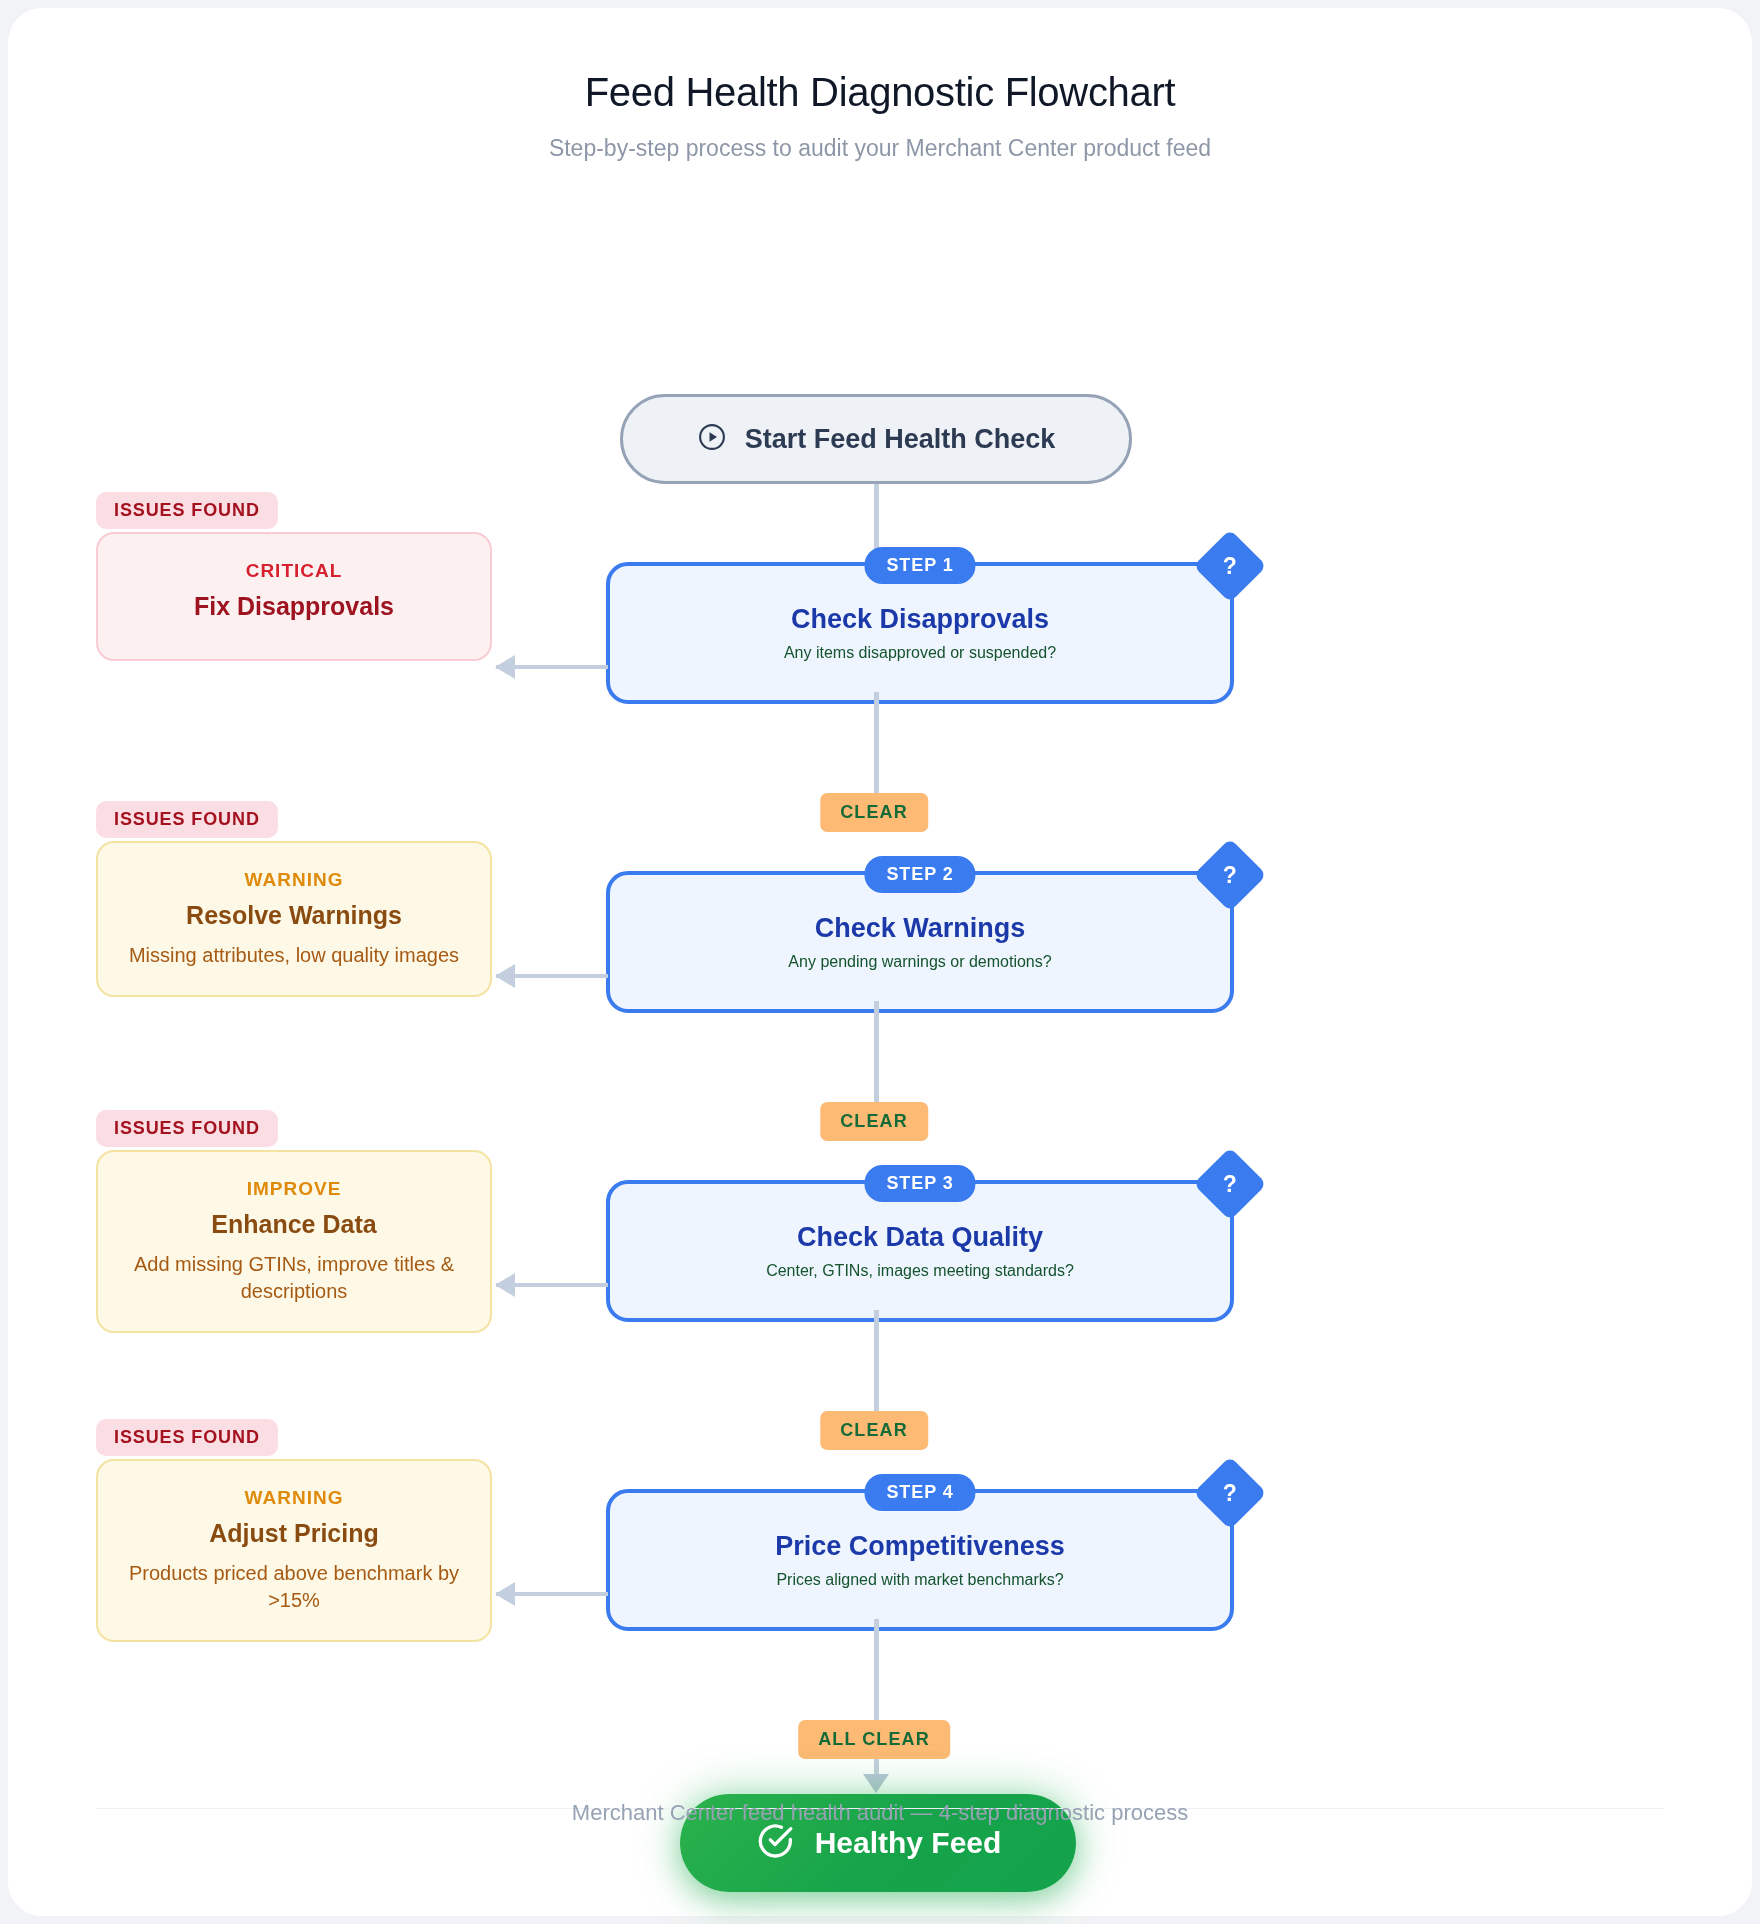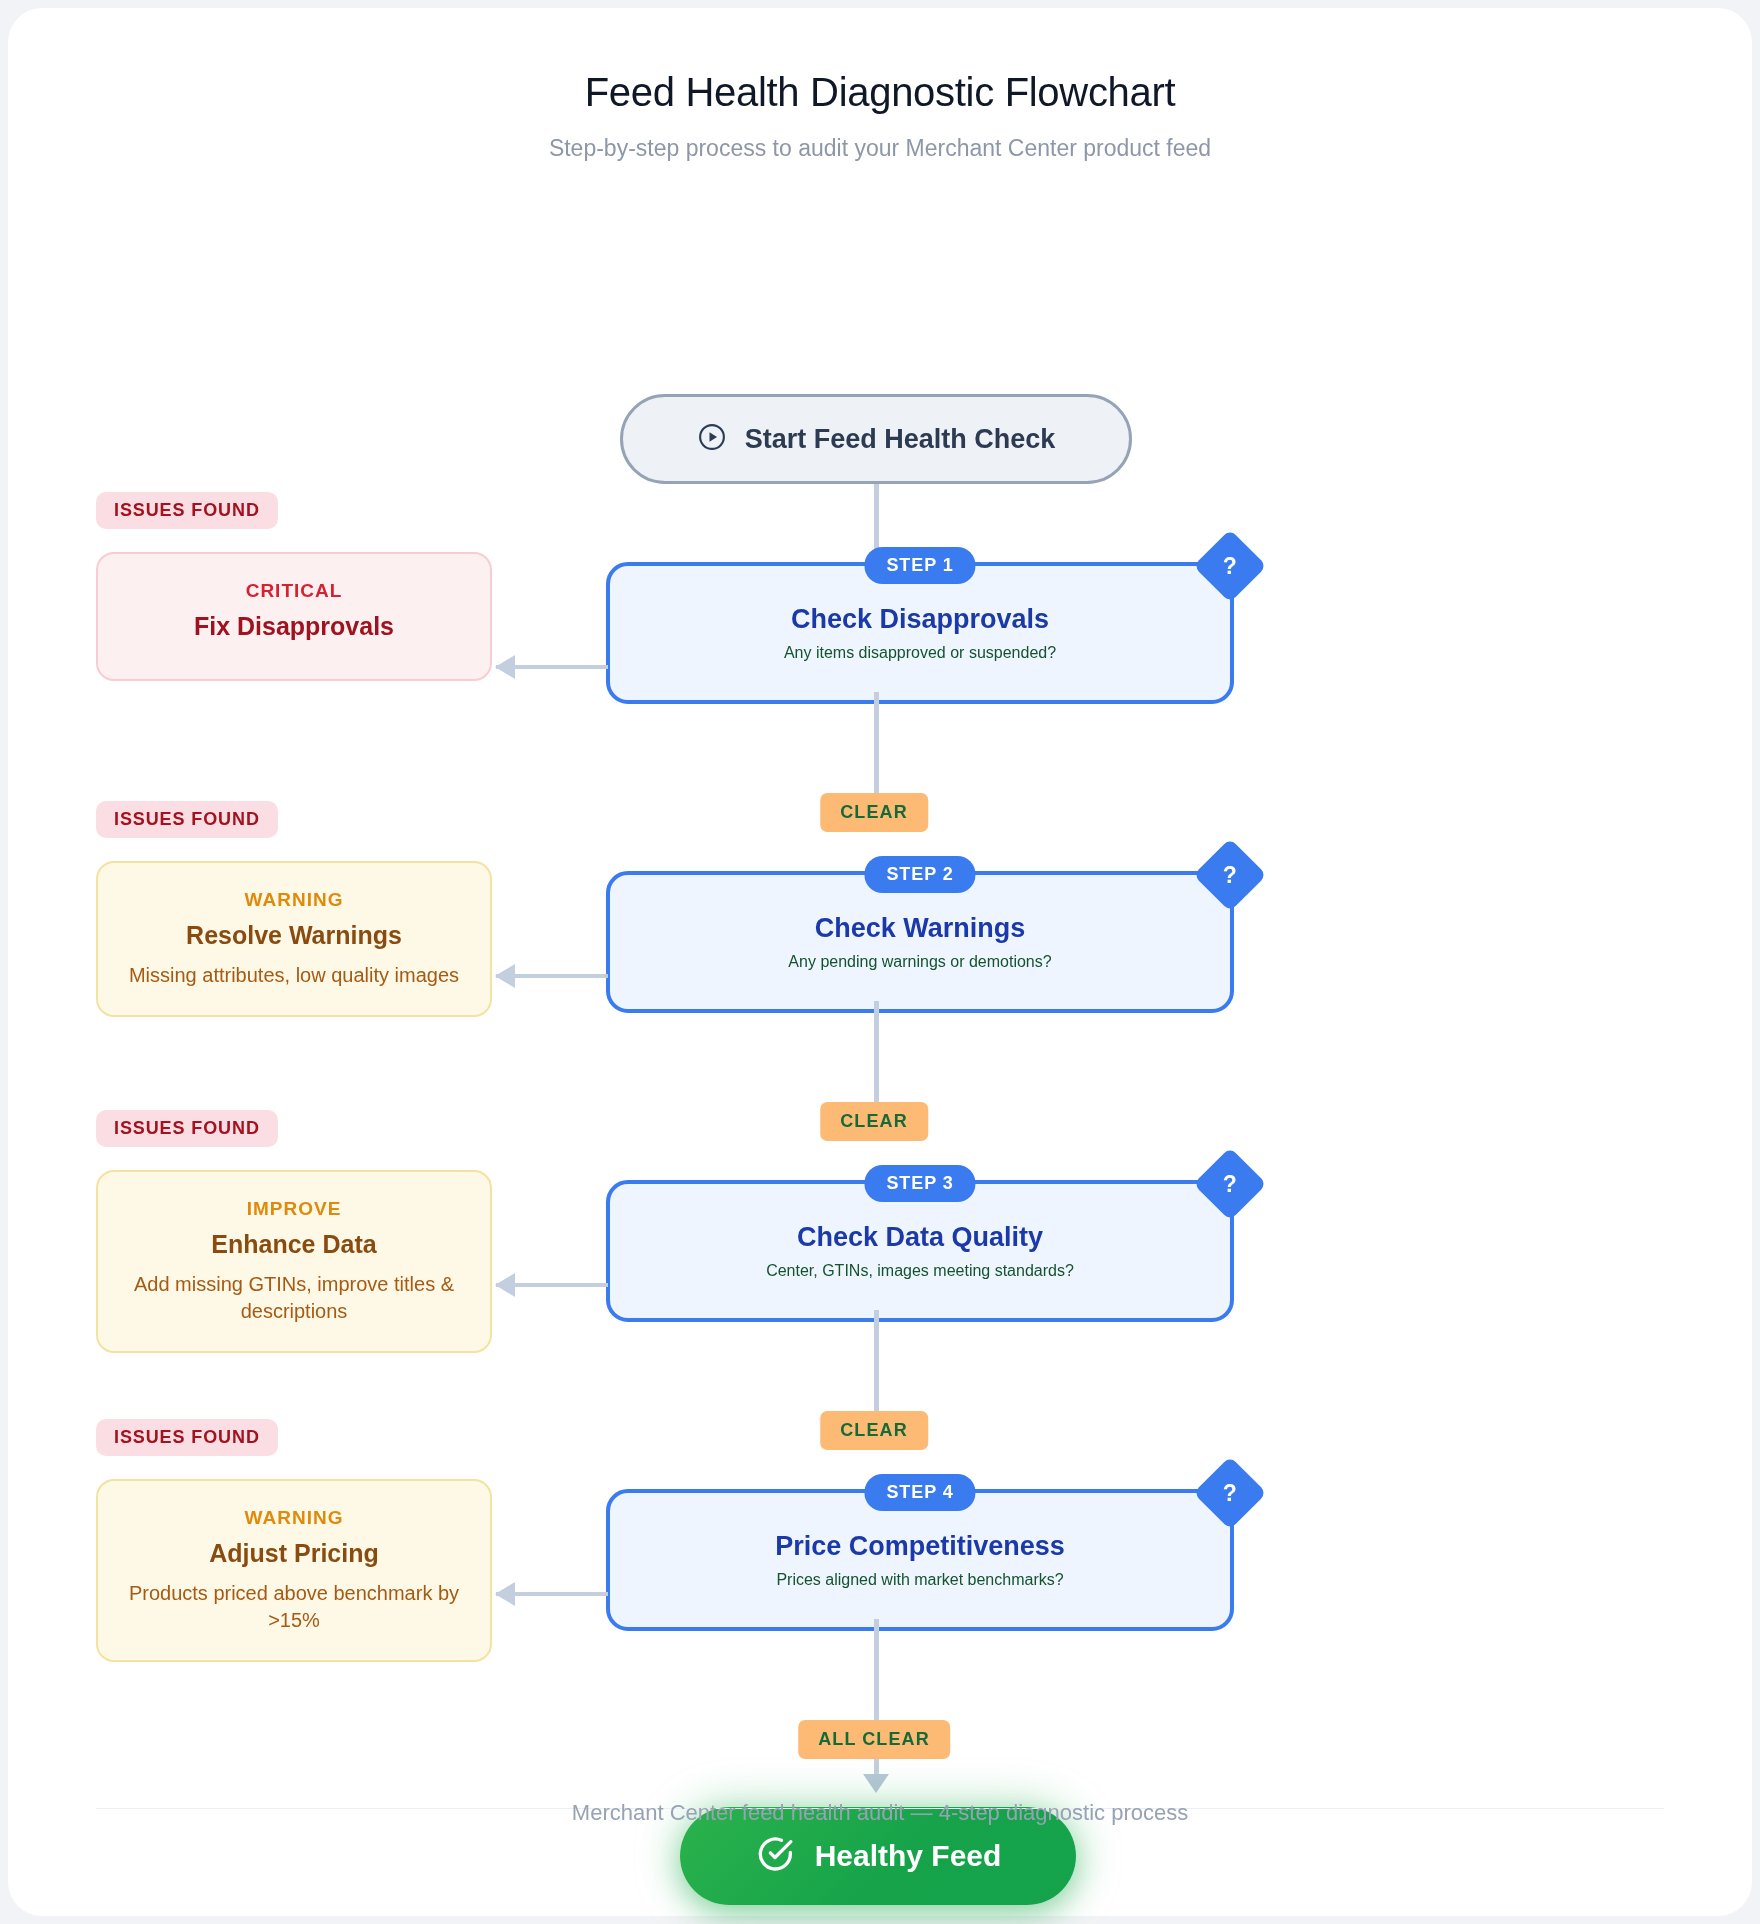--- a/index.html
+++ b/index.html
@@ -170,21 +170,20 @@
     white-space: nowrap;
   }
 
   .issue-card {
     position: absolute;
     left: 88px;
     width: 396px;
     border-radius: 18px;
     text-align: center;
     padding: 26px 22px;
-    margin-top: 20px;
   }
   .issue-card.critical {
     background: #fdf0f1;
     border: 2px solid #f8ccd2;
   }
   .issue-card.warn {
     background: #fdf9e6;
     border: 2px solid #f4e2a0;
   }
   .issue-tag {
@@ -242,21 +241,20 @@
     top: 1632px;
     width: 396px;
     height: 98px;
     background: linear-gradient(135deg, #2bb24c 0%, #16a34a 55%, #14a34c 100%);
     border-radius: 50px;
     display: flex;
     align-items: center;
     justify-content: center;
     gap: 20px;
     box-shadow: 0 0 46px rgba(34,180,80,0.40), 0 10px 26px rgba(22,163,74,0.30);
-    margin-top: 13px;
   }
   .end-label {
     font-size: 30px;
     font-weight: bold;
     color: #ffffff;
   }
 
   
   .footer-divider {
     position: absolute;

